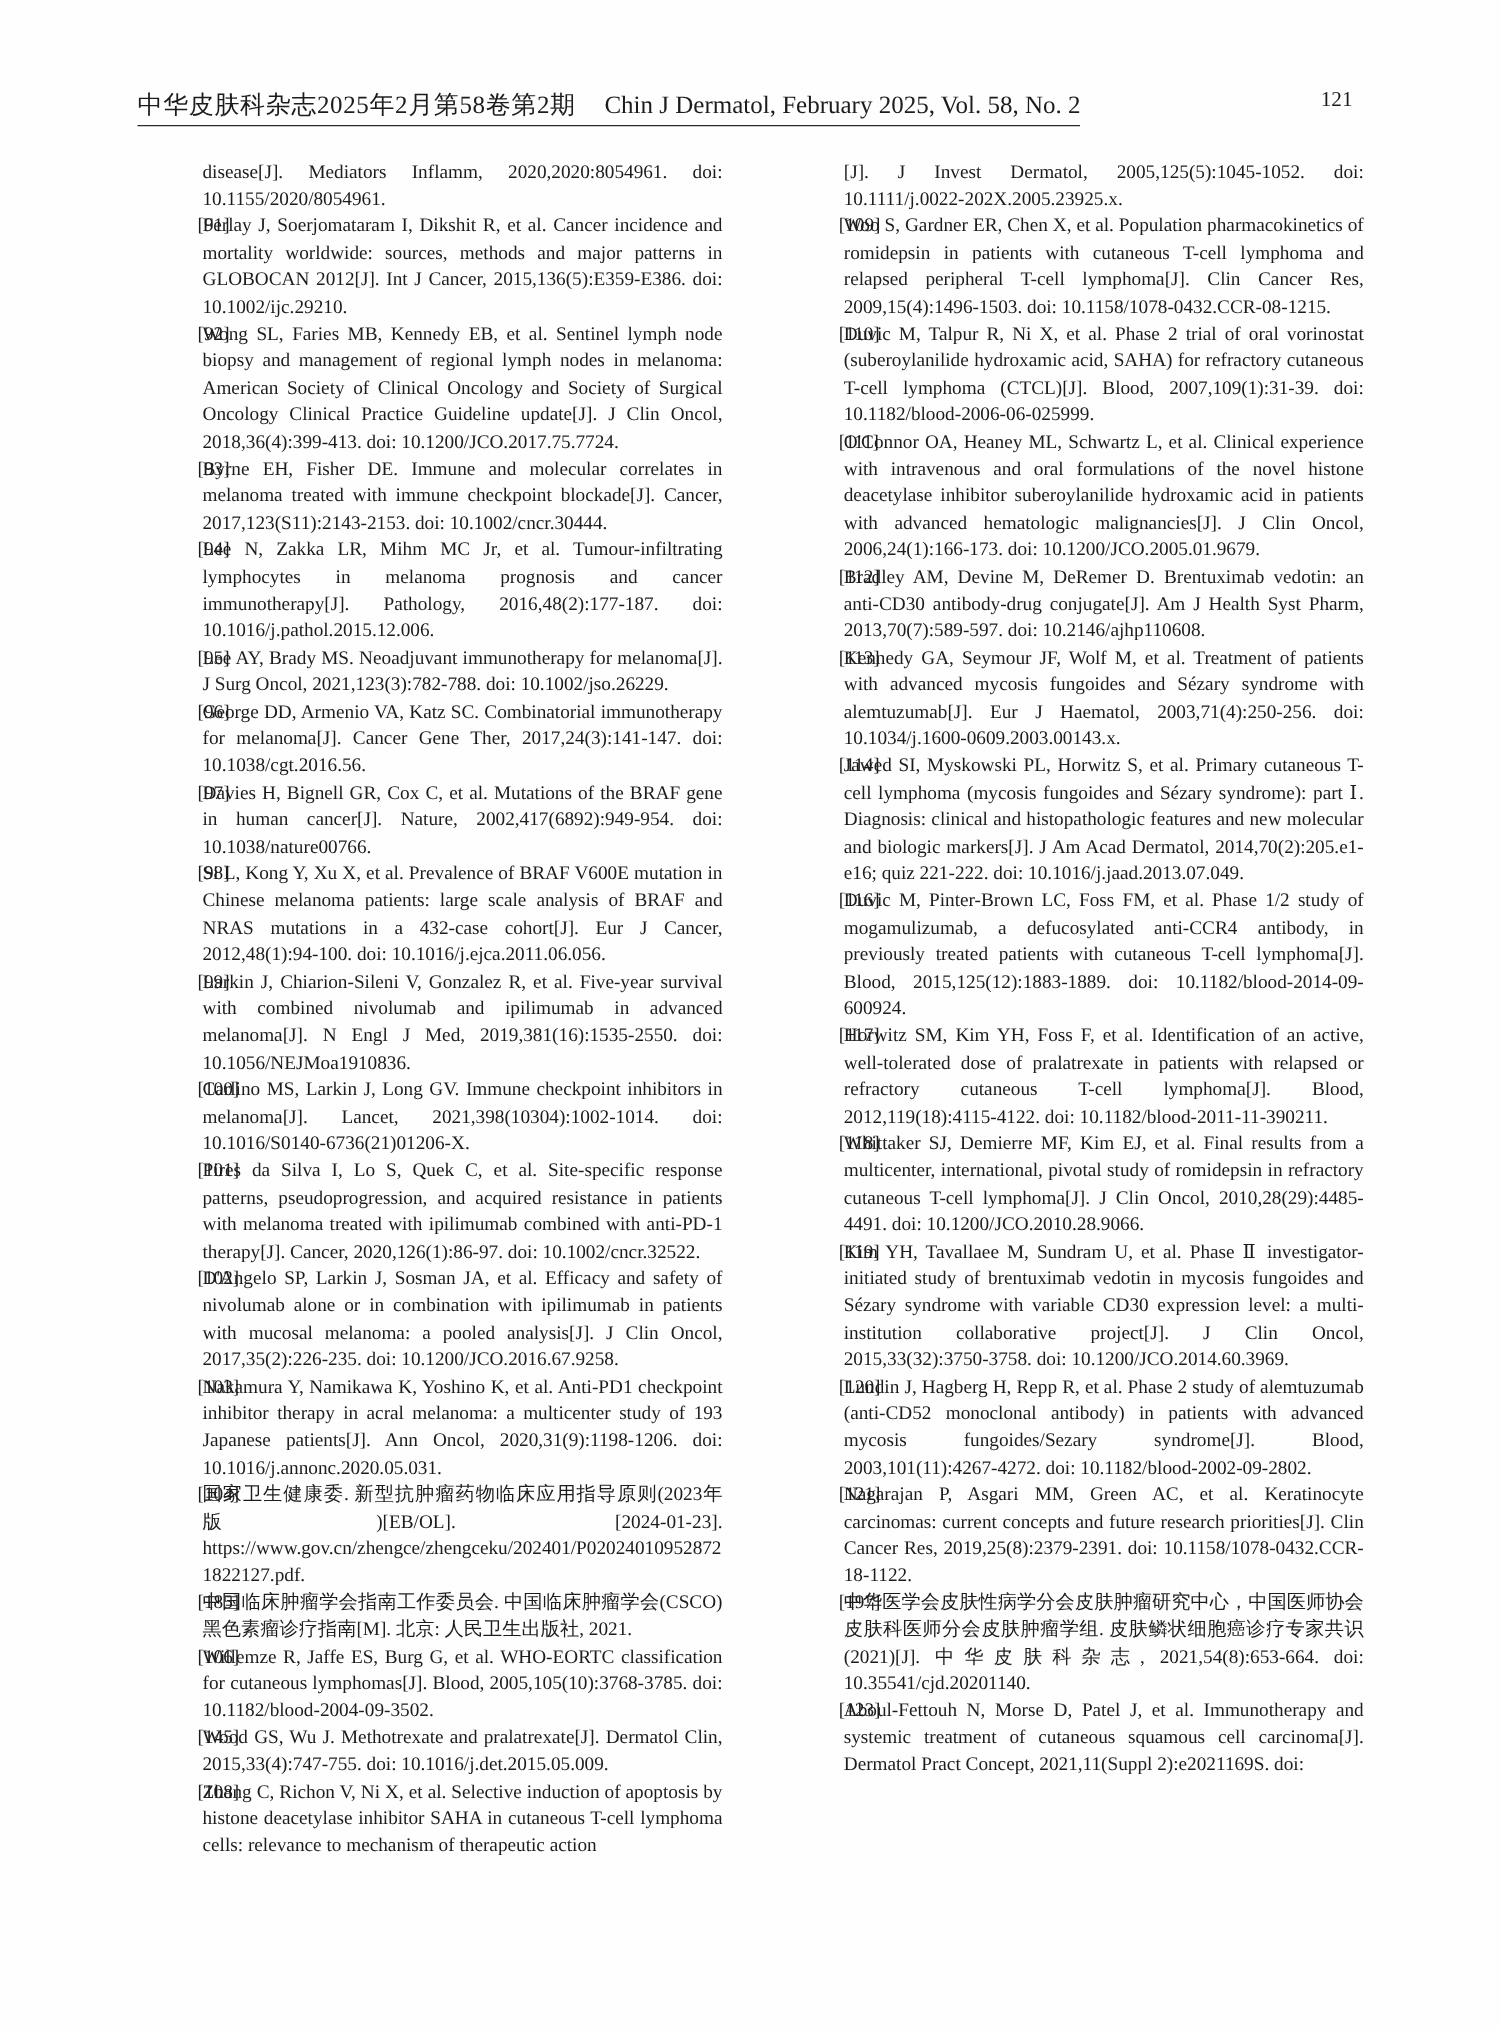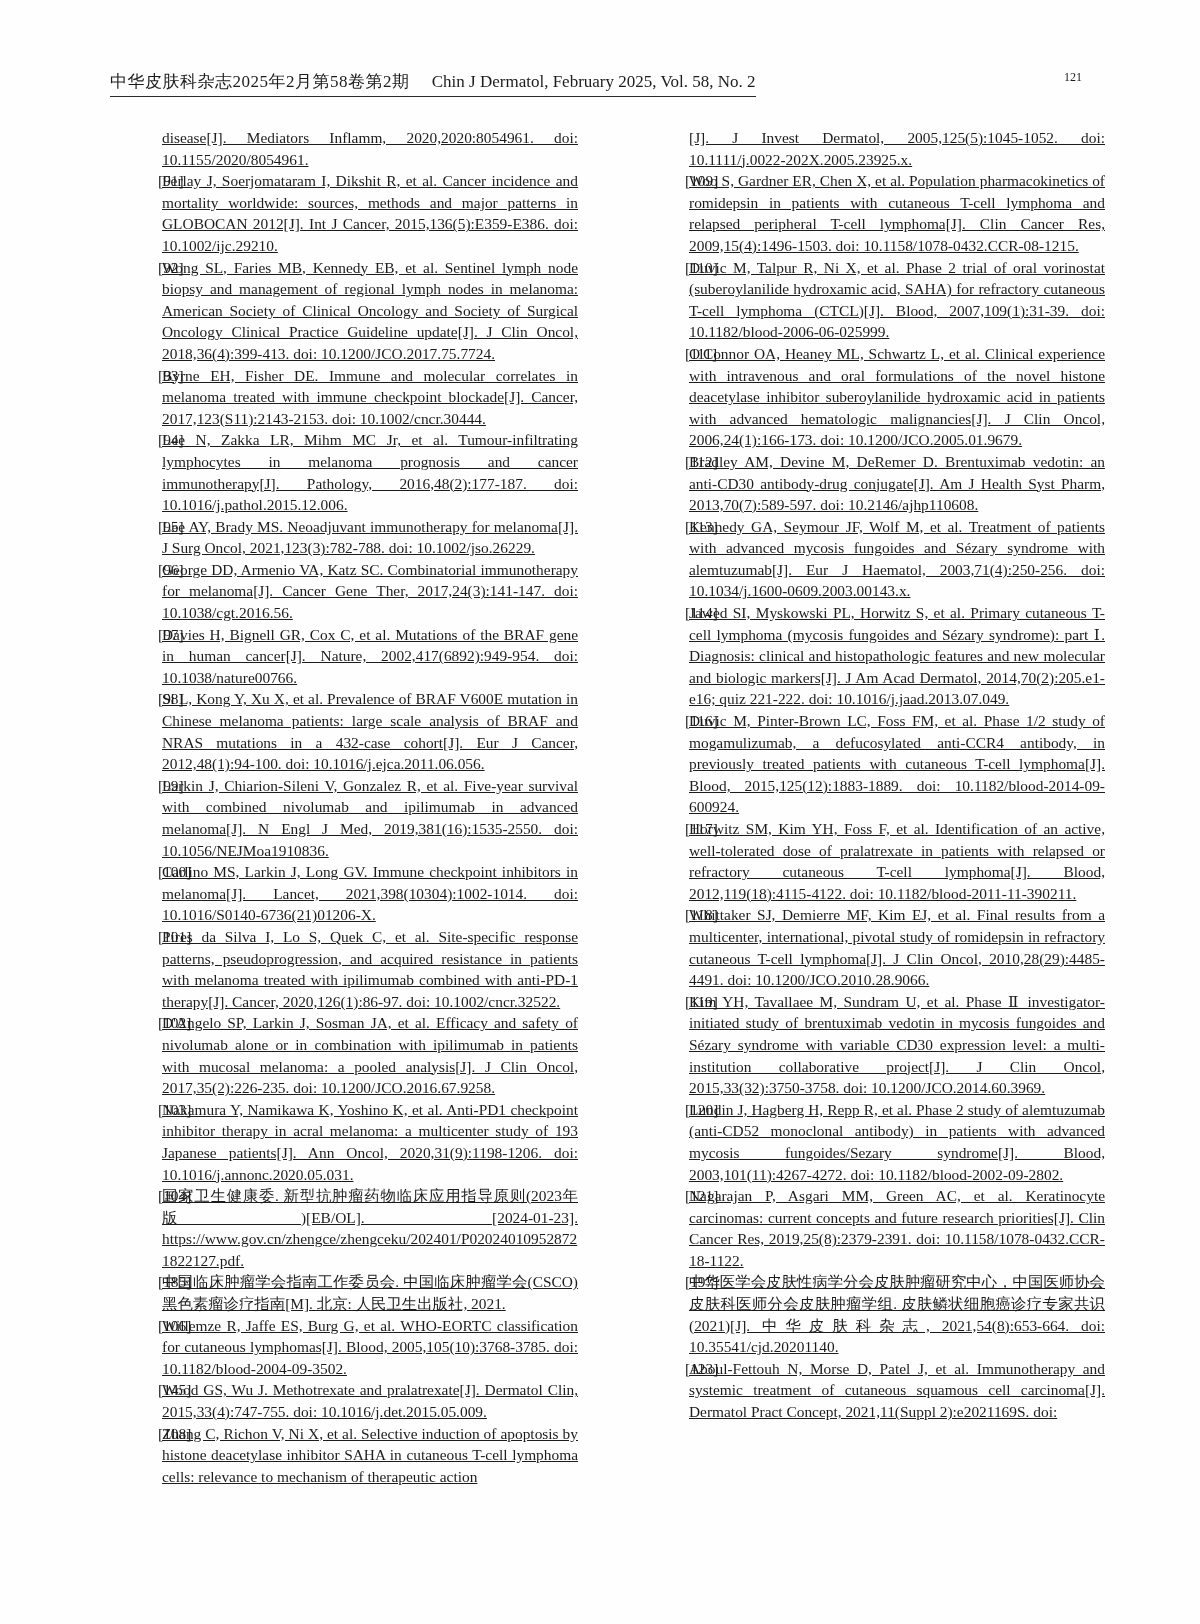--- a/index.html
+++ b/index.html
@@ -15,48 +15,47 @@
     background: #fefefe;
     color: #1c1c1c;
     font-family: "Liberation Serif", "DejaVu Serif", serif;
     overflow: hidden;
   }
   .header {
     position: absolute;
     top: 70px;
     left: 110px;
     width: 980px;
-    font-size: 17px;
+    font-size: 20px;
     white-space: nowrap;
   }
   .header-rule {
     display: inline-block;
     border-bottom: 1.5px solid #2a2a2a;
     padding-bottom: 3px;
   }
   .journal-cn {
     letter-spacing: 0.5px;
   }
   .journal-en {
     margin-left: 18px;
   }
   .pagenum {
     position: absolute;
     top: 70px;
     right: 118px;
-    font-size: 12px;
+    font-size: 17px;
   }
   .columns {
     position: absolute;
     top: 127px;
     left: 112px;
     width: 980px;
     display: flex;
-    gap: 61px;
-    text-decoration: underline;
+    gap: 47px;
   }
   .col {
     width: 466px;
     flex: 0 0 466px;
   }
   .ref {
     position: relative;
     padding-left: 50px;
     font-size: 15.4px;
     line-height: 21.6px;

